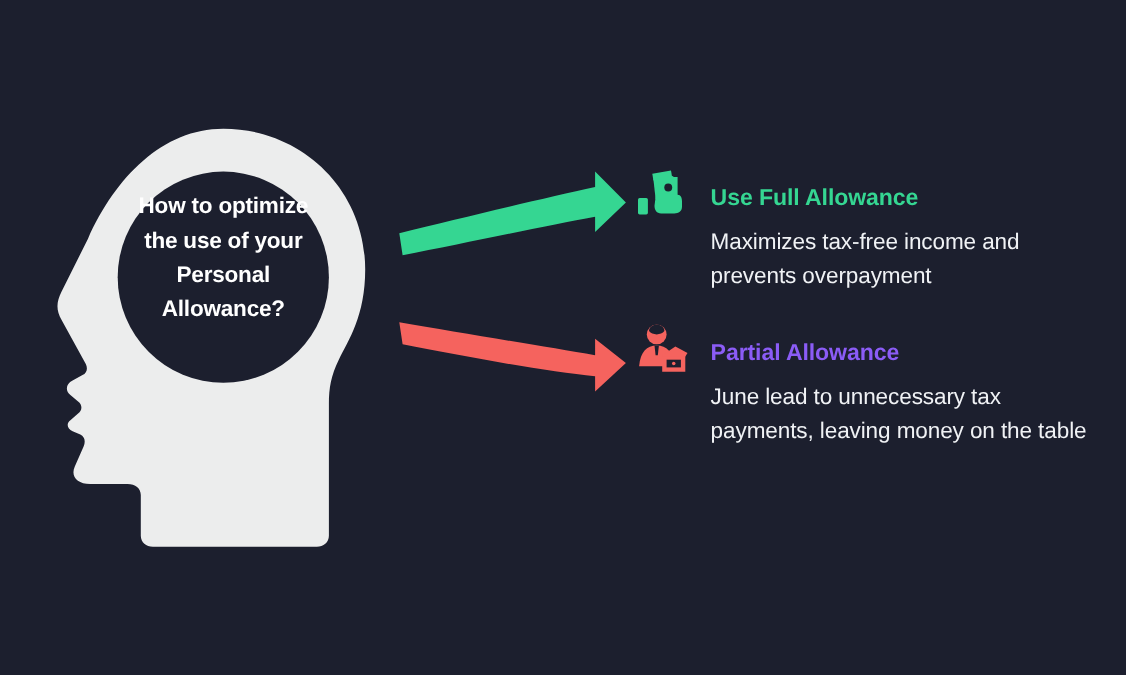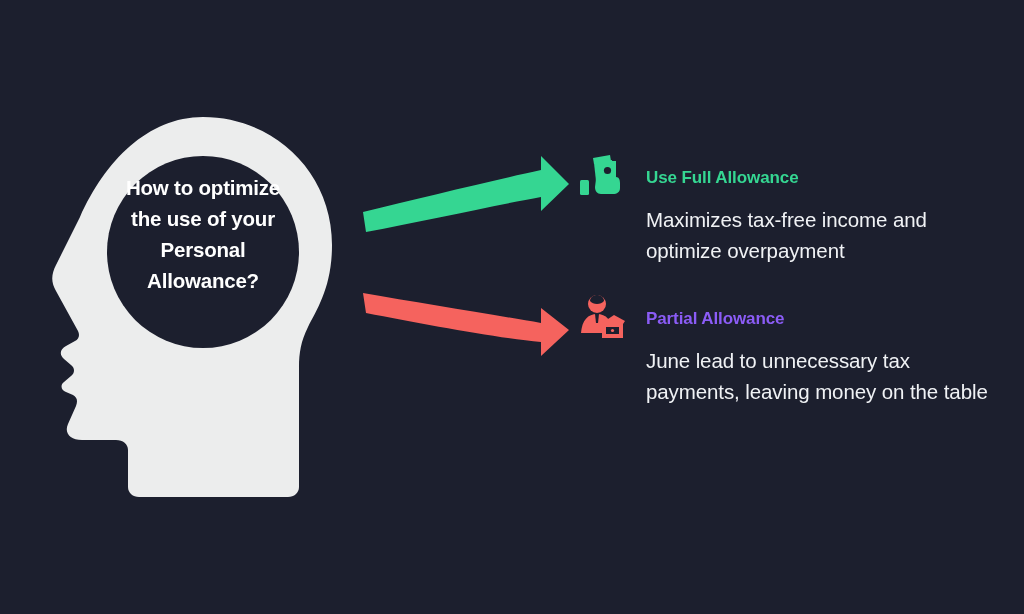--- a/index.html
+++ b/index.html
@@ -62,21 +62,21 @@
     position: absolute;
     left: 0;
     top: 0;
     width: 48px;
     height: 48px;
   }
   .branch-heading {
     position: absolute;
     left: 68px;
     top: 16px;
-    font-size: 17px;
+    font-size: 21px;
     font-weight: bold;
     letter-spacing: -0.1px;
     white-space: nowrap;
   }
   #heading-positive { color: #35d692; }
   #heading-negative { color: #8b5cf6; }
 
   .branch-body {
     position: absolute;
     left: 68px;
@@ -165,21 +165,21 @@
         <path d="M21 9 L38 9 L38 28 L21 28 Z"></path>
         <circle cx="29.5" cy="18.5" r="3.6" fill="#1c1f2e"></circle>
 
         <path d="M18 27 C 18 24, 21 23, 24 24 L 38 25 C 41 25, 42 28, 42 31
                  L 42 36 C 42 40, 39 42, 35 42 L 23 42 C 19 42, 17 39, 17 35 Z"></path>
 
         <rect x="2" y="28" width="9" height="15" rx="1.5"></rect>
       </g>
     </svg>
     <div class="branch-heading" id="heading-positive">Use Full Allowance</div>
-    <div class="branch-body">Maximizes tax-free income and optimize overpayment</div>
+    <div class="branch-body">Maximizes tax-free income and prevents overpayment</div>
   </div>
 
   <div class="branch" id="branch-negative">
     <svg class="branch-icon" viewBox="0 0 48 48">
       <g fill="#f5635e">
 
         <circle cx="19" cy="11" r="9"></circle>
         <path d="M12 8 C 15 12, 23 12, 26 8 C 26 4, 22 2, 19 2 C 16 2, 12 4, 12 8 Z" fill="#1c1f2e"></path>
 
         <path d="M19 21 C 10 21, 4 27, 3 40 L 35 40 C 34 27, 28 21, 19 21 Z"></path>

